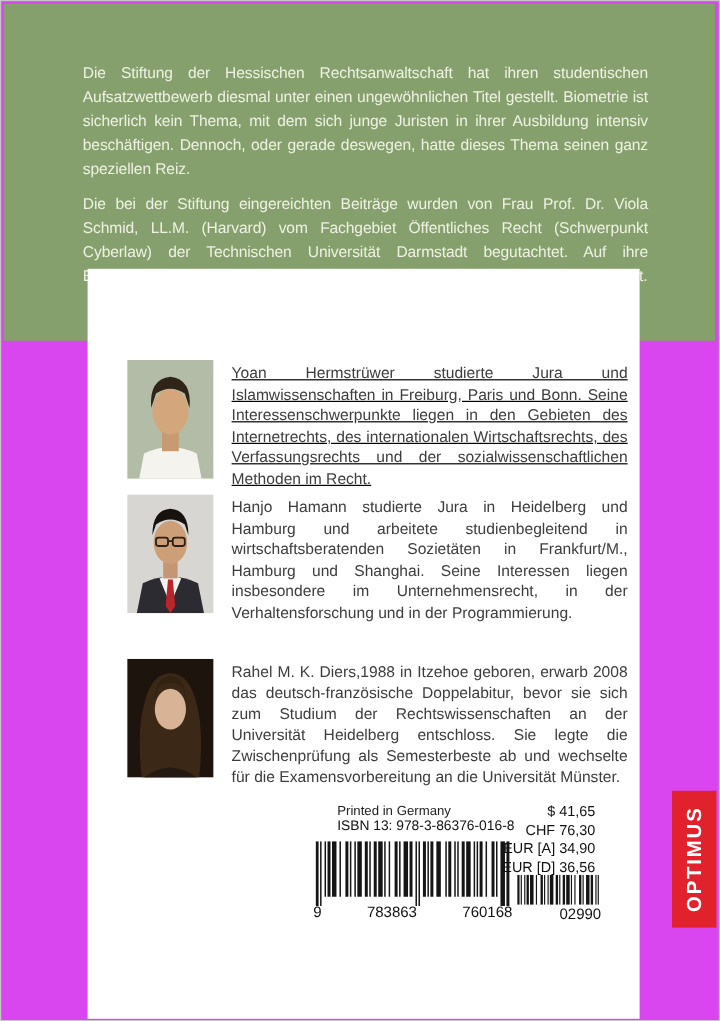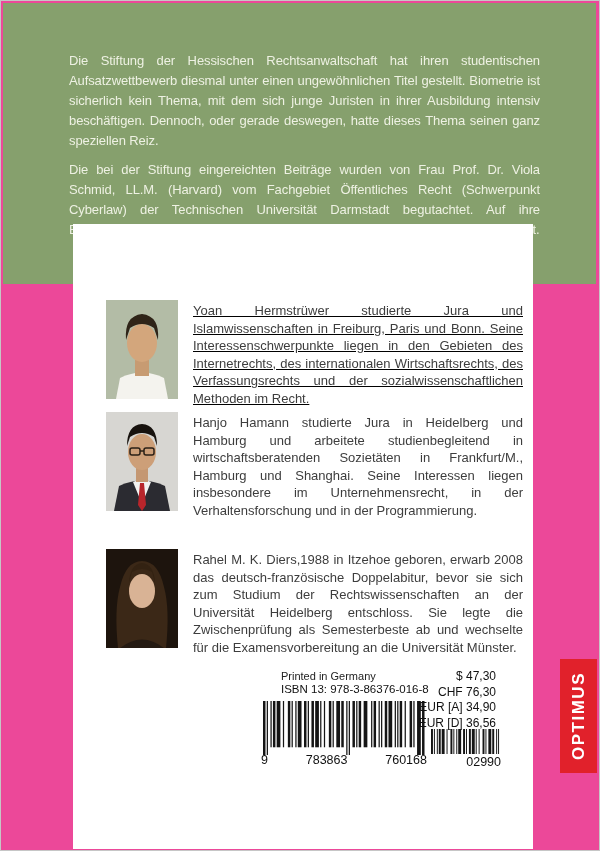--- a/index.html
+++ b/index.html
@@ -1,17 +1,17 @@
 <!DOCTYPE html>
 <html><head>
 <meta charset="utf-8">
 <style>
   html,body{margin:0;padding:0;background:#ededed;}
   .page{
-    position:relative;width:600px;height:851px;margin:0 auto;background:#ec4899;
+    position:relative;width:600px;height:851px;margin:0 auto;background:#d946ef;
     font-family:"Liberation Sans",sans-serif;border:1px solid #c6c6c6;box-sizing:border-box;
     overflow:hidden;
     --green:#86a06d;--red:#e1212b;
   }
   .green-block{position:absolute;left:2px;top:2px;width:593px;height:281px;background:var(--green);}
   .gtext{position:absolute;left:68px;top:50px;width:471px;color:#eef1e3;font-size:13px;line-height:20px;text-align:justify;letter-spacing:-0.1px;}
   .gtext p{margin:0 0 9px 0;}
   .panel{position:absolute;left:72px;top:223px;width:460px;height:625px;background:#ffffff;}
   .intro{position:absolute;left:101px;top:252px;width:410px;font-size:13px;line-height:19px;text-align:justify;color:#3d3d3d;margin:0;}
   .author-row{position:absolute;left:105px;width:417px;display:flex;gap:15px;}
@@ -141,21 +141,21 @@
         <rect x="128" y="0" width="2" height="56"></rect>
       </g>
     </svg>
   <div class="ean-digits">
     <span>9</span>
     <span>783863</span>
     <span>760168</span>
   </div>
 
   <div class="prices">
-    <div>$ 47,30</div>
+    <div>$ 41,65</div>
     <div>CHF 76,30</div>
     <div>EUR [A] 34,90</div>
     <div>EUR [D] 36,56</div>
   </div>
 
   <svg class="code-bars" viewBox="0 0 72 48" preserveAspectRatio="none">
       <g fill="#151515">
         <rect x="0" y="0" width="2" height="48"></rect>
         <rect x="3" y="0" width="1" height="48"></rect>
         <rect x="6" y="0" width="1" height="48"></rect>

